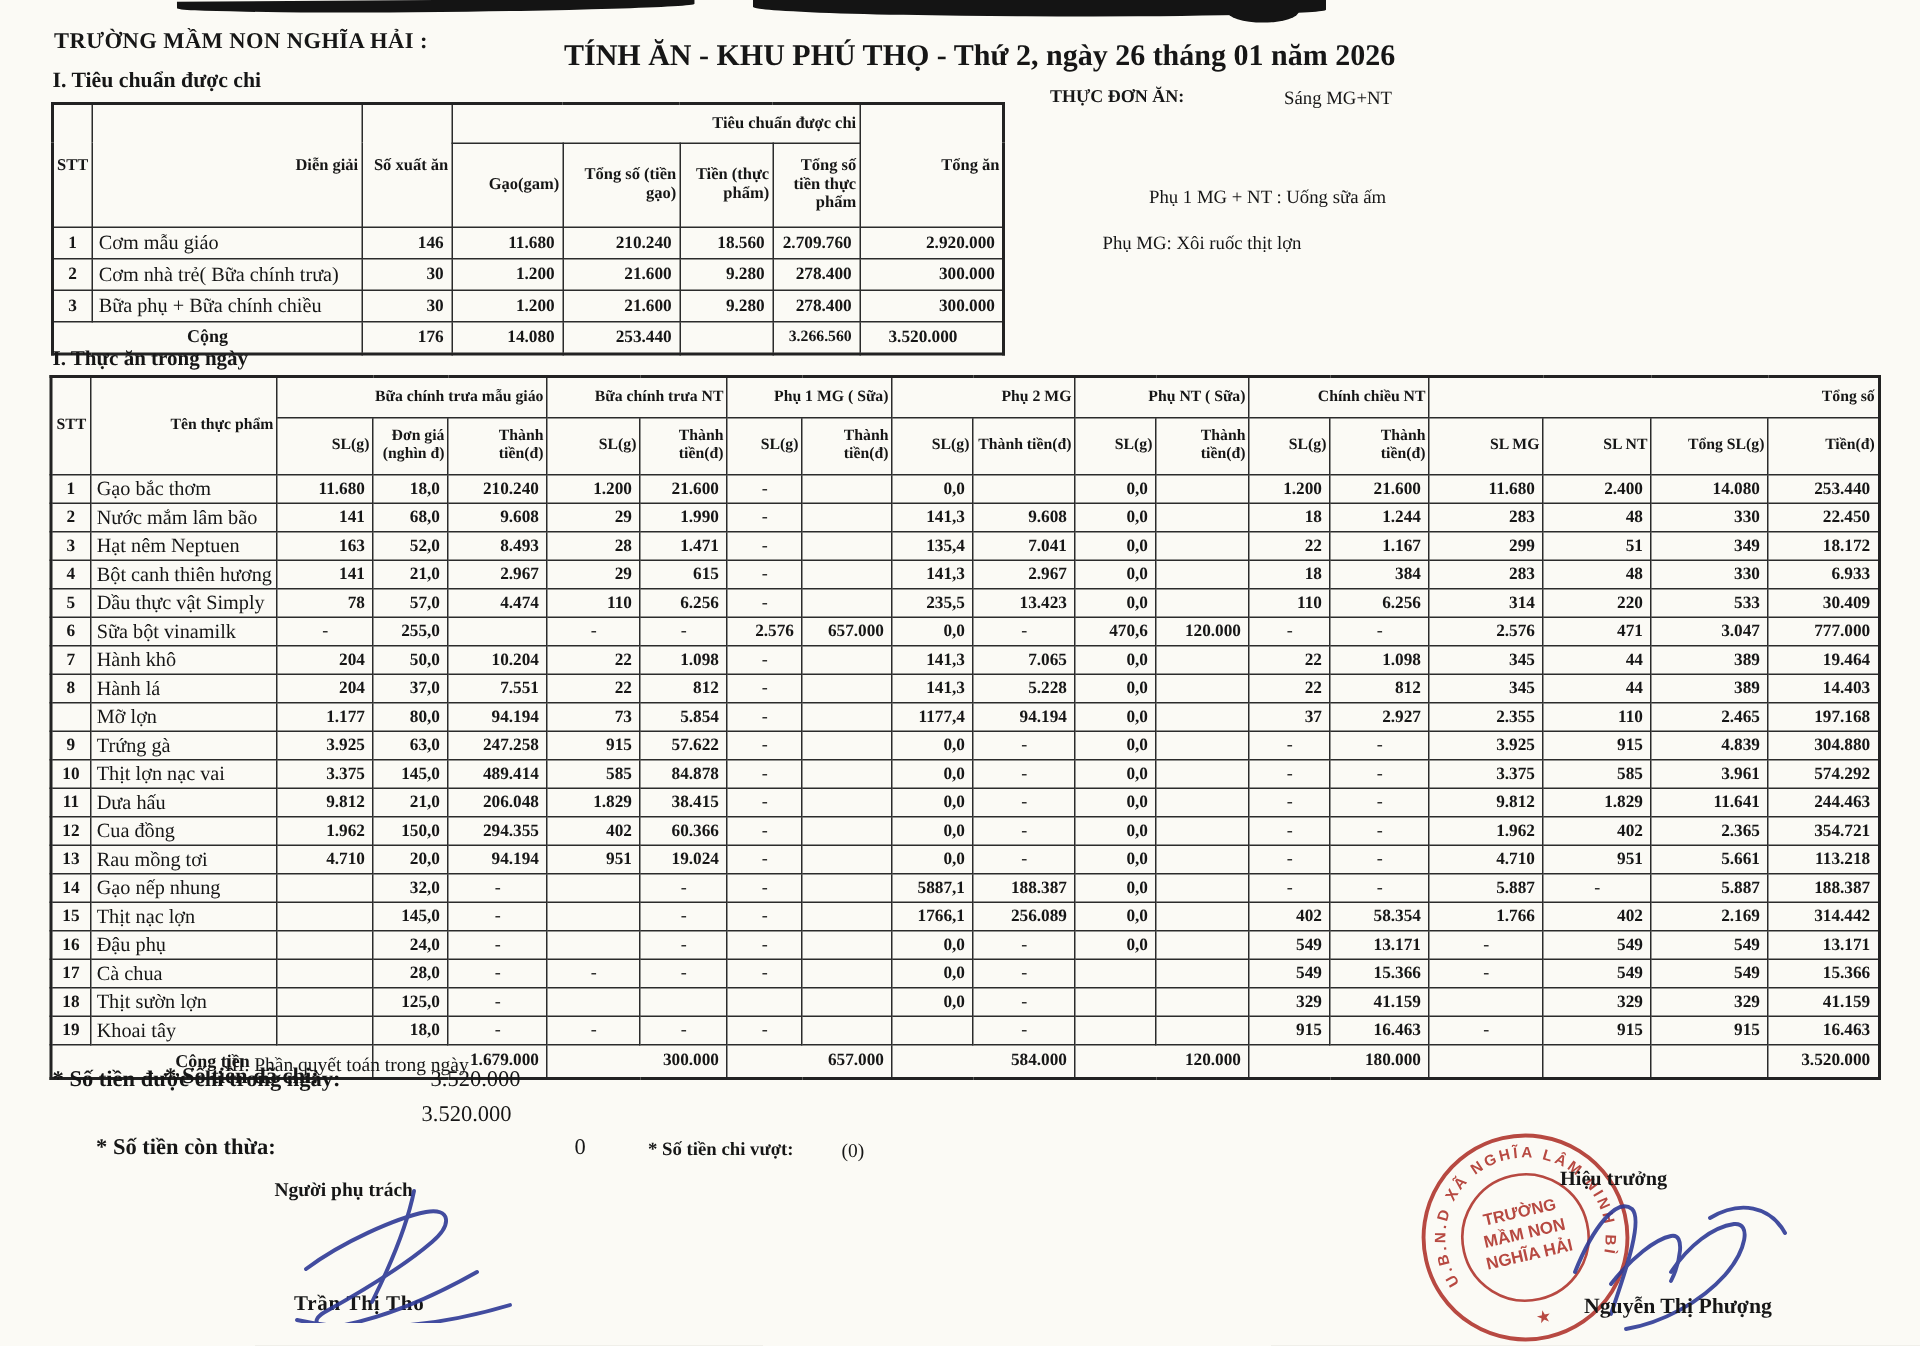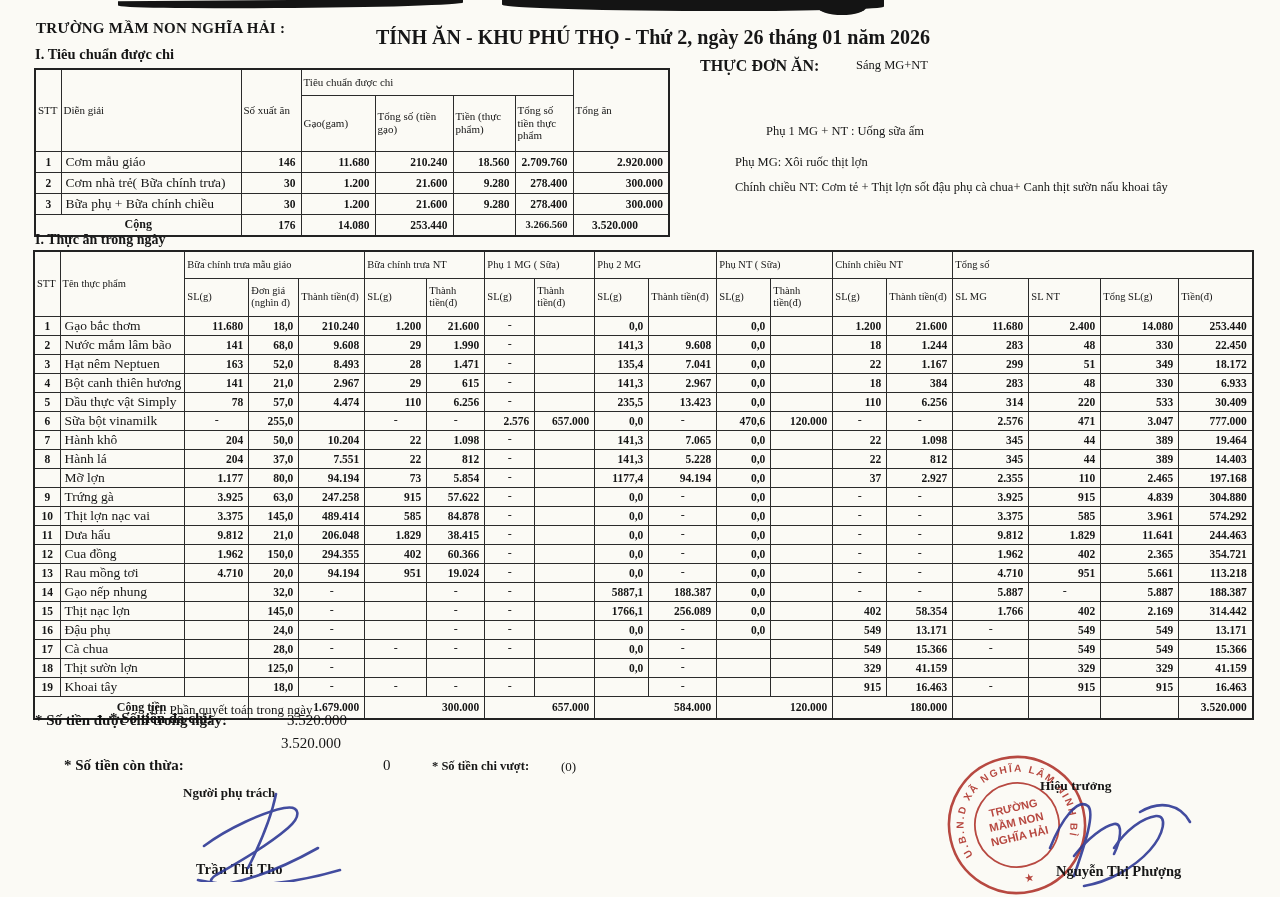--- a/index.html
+++ b/index.html
@@ -16,36 +16,36 @@
 
   .abs{position:absolute;}
   .school{left:36px;top:20px;font-size:15px;font-weight:bold;letter-spacing:.3px;}
   .title{left:376px;top:26px;font-size:20px;font-weight:bold;}
   .sec1{left:35px;top:46px;font-size:14.5px;font-weight:bold;text-align:right;}
   .sec2{left:35px;top:232px;font-size:14px;font-weight:bold;}
   .sec3{left:150px;top:702px;font-size:13px;font-weight:normal;}
 
   table{border-collapse:collapse;table-layout:fixed;background:transparent;}
   th,td{border:1px solid #2b2b2b;overflow:hidden;white-space:nowrap;}
-  th{font-size:11px;font-weight:normal;text-align:left;vertical-align:middle;padding:1px 2px;line-height:1.15;white-space:normal;}
+  th{font-size:11px;font-weight:bold;text-align:right;vertical-align:middle;padding:1px 2px;line-height:1.15;white-space:normal;}
   td{font-size:12px;padding:0 3px;height:18px;vertical-align:middle;}
   td.c{text-align:center;}
   td.r{text-align:right;padding-right:5px;}
   td.l{text-align:left;padding-left:4px;}
   td.name{font-size:13.5px;}
   td.num{font-weight:600;font-size:11.5px;}
   td.sm{font-size:10.5px;}
   td.pad{padding-right:30px;}
   #table1{left:34px;top:68px;border:2px solid #222;}
   #table1 td{height:20px;}
   #table2{left:33px;top:250px;border:2px solid #222;}
   #table2 th{font-size:10.5px;}
   .total-row td{font-weight:bold;height:21px;}
 
-  .menu-label{left:700px;top:57px;font-size:16px;font-weight:bold;font-family:Liberation Serif, serif;}
+  .menu-label{left:700px;top:57px;font-size:12px;font-weight:bold;font-family:Liberation Serif, serif;}
   .menu-morning{left:856px;top:58px;font-size:12.5px;}
   .menu-l1{left:660px;top:82px;font-size:12.5px;width:600px;}
   .menu-l2{left:766px;top:124px;font-size:12.5px;}
   .menu-l3{left:735px;top:155px;font-size:12.5px;}
   .menu-l4{left:735px;top:180px;font-size:12.5px;width:545px;}
 
   .st-line{font-size:15px;}
   .st1l{left:35px;top:712px;font-weight:bold;}
   .st1v{left:287px;top:712px;}
   .st2l{left:78px;top:710px;font-weight:bold;margin-left:32px;}
@@ -141,21 +141,20 @@
           <td class="r num sm">3.266.560</td>
           <td class="r num pad">3.520.000</td>
         </tr>
       </tbody>
   </table>
 
   <div class="abs menu-label">THỰC ĐƠN ĂN:</div>
   <div class="abs menu-morning">Sáng MG+NT</div>
   <div class="abs menu-l2">Phụ 1 MG + NT : Uống sữa ấm</div>
   <div class="abs menu-l3">Phụ MG: Xôi ruốc thịt lợn</div>
-  <div class="abs menu-l4">Chính chiều NT:  Cơm tẻ + Thịt lợn sốt đậu phụ cà chua+ Canh thịt sườn nấu khoai tây</div>
 
   <div class="abs sec2">I. Thực ăn trong ngày</div>
 
   <table id="table2" class="abs">
     <colgroup>
       <col style="width:26px">
         <col style="width:122px">
       <col style="width:64px">
         <col style="width:50px">
         <col style="width:66px">

